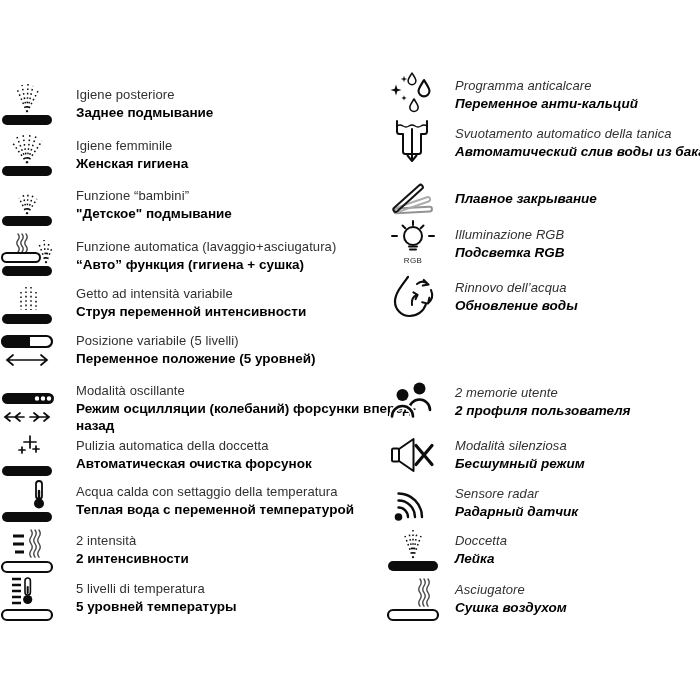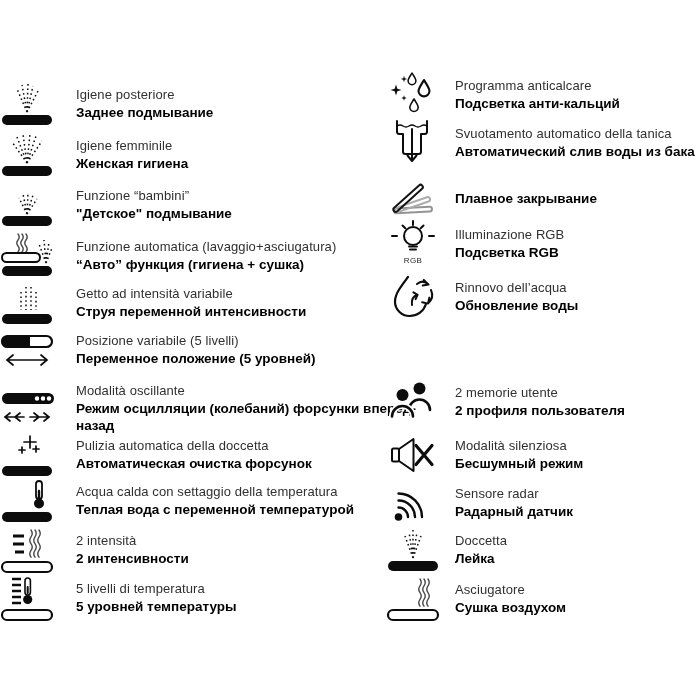--- a/index.html
+++ b/index.html
@@ -4,21 +4,21 @@
 <style>
   html,body{margin:0;padding:0;background:#fff;}
   .page{
     position:relative;width:700px;height:700px;background:#ffffff;
     font-family:"Liberation Sans",sans-serif;overflow:hidden;
   }
   .item{position:absolute;display:flex;align-items:center;height:44px;}
   .item.tall{height:52px;}
   .icon{flex:0 0 54px;width:54px;display:flex;justify-content:flex-end;align-items:center;}
   .labels{margin-left:22px;white-space:nowrap;}
-  .right-col .labels{margin-left:15px;}
+  .right-col .labels{margin-left:15px;font-style:italic;}
   .item.wrap .labels{white-space:normal;width:348px;}
   .it{font-size:13px;line-height:16px;color:#303030;letter-spacing:.1px;}
   .ru{font-size:13.5px;line-height:17px;font-weight:bold;color:#000;margin-top:1px;}
   svg{display:block;}
   .stroke{fill:none;stroke:#0c0c0c;stroke-width:2;stroke-linecap:round;stroke-linejoin:round;}
   .fill{fill:#0c0c0c;}
   .dash{fill:none;stroke:#0c0c0c;stroke-width:1.5;stroke-dasharray:1.6 2.8;stroke-linecap:butt;}
   .wavy{fill:none;stroke:#474747;stroke-width:1.4;stroke-linecap:round;}
   .thin{fill:none;stroke:#0c0c0c;stroke-width:1.7;stroke-linecap:round;}
   .rgbtxt{font-family:"Liberation Sans",sans-serif;font-size:8px;fill:#1d1d1d;letter-spacing:.4px;}
@@ -198,21 +198,21 @@
         </g>
         <g class="fill">
           <path transform="translate(18,8) scale(0.6)" d="M0,-5.5 L1.3,-1.3 L5.5,0 L1.3,1.3 L0,5.5 L-1.3,1.3 L-5.5,0 L-1.3,-1.3 Z"></path>
           <path transform="translate(10,19)" d="M0,-5.5 L1.3,-1.3 L5.5,0 L1.3,1.3 L0,5.5 L-1.3,1.3 L-5.5,0 L-1.3,-1.3 Z"></path>
           <path transform="translate(18,27) scale(0.5)" d="M0,-5.5 L1.3,-1.3 L5.5,0 L1.3,1.3 L0,5.5 L-1.3,1.3 L-5.5,0 L-1.3,-1.3 Z"></path>
         </g>
       </svg>
     </div>
     <div class="labels">
         <div class="it">Programma anticalcare</div>
-        <div class="ru">Подсветка анти-кальций</div>
+        <div class="ru">Переменное анти-кальций</div>
       </div>
   </div>
 
   <div class="item right-col" style="left:386px;top:121px">
     <div class="icon">
       <svg width="54" height="48" viewBox="0 0 54 48">
         <path class="stroke" d="M11,2 V12.5 Q11,15 13.5,15 H17 V32.5 Q17,35 19.5,35 H32.5 Q35,35 35,32.5 V15 H38.5 Q41,15 41,12.5 V2"></path>
         <path d="M11,7 Q14,5 17,7 T23,7 T29,7 T35,7 T41,7" fill="none" stroke="#0c0c0c" stroke-width="1.4"></path>
         <path class="stroke" d="M26,10 V41 M21.5,36.5 L26,42 L30.5,36.5"></path>
       </svg>

